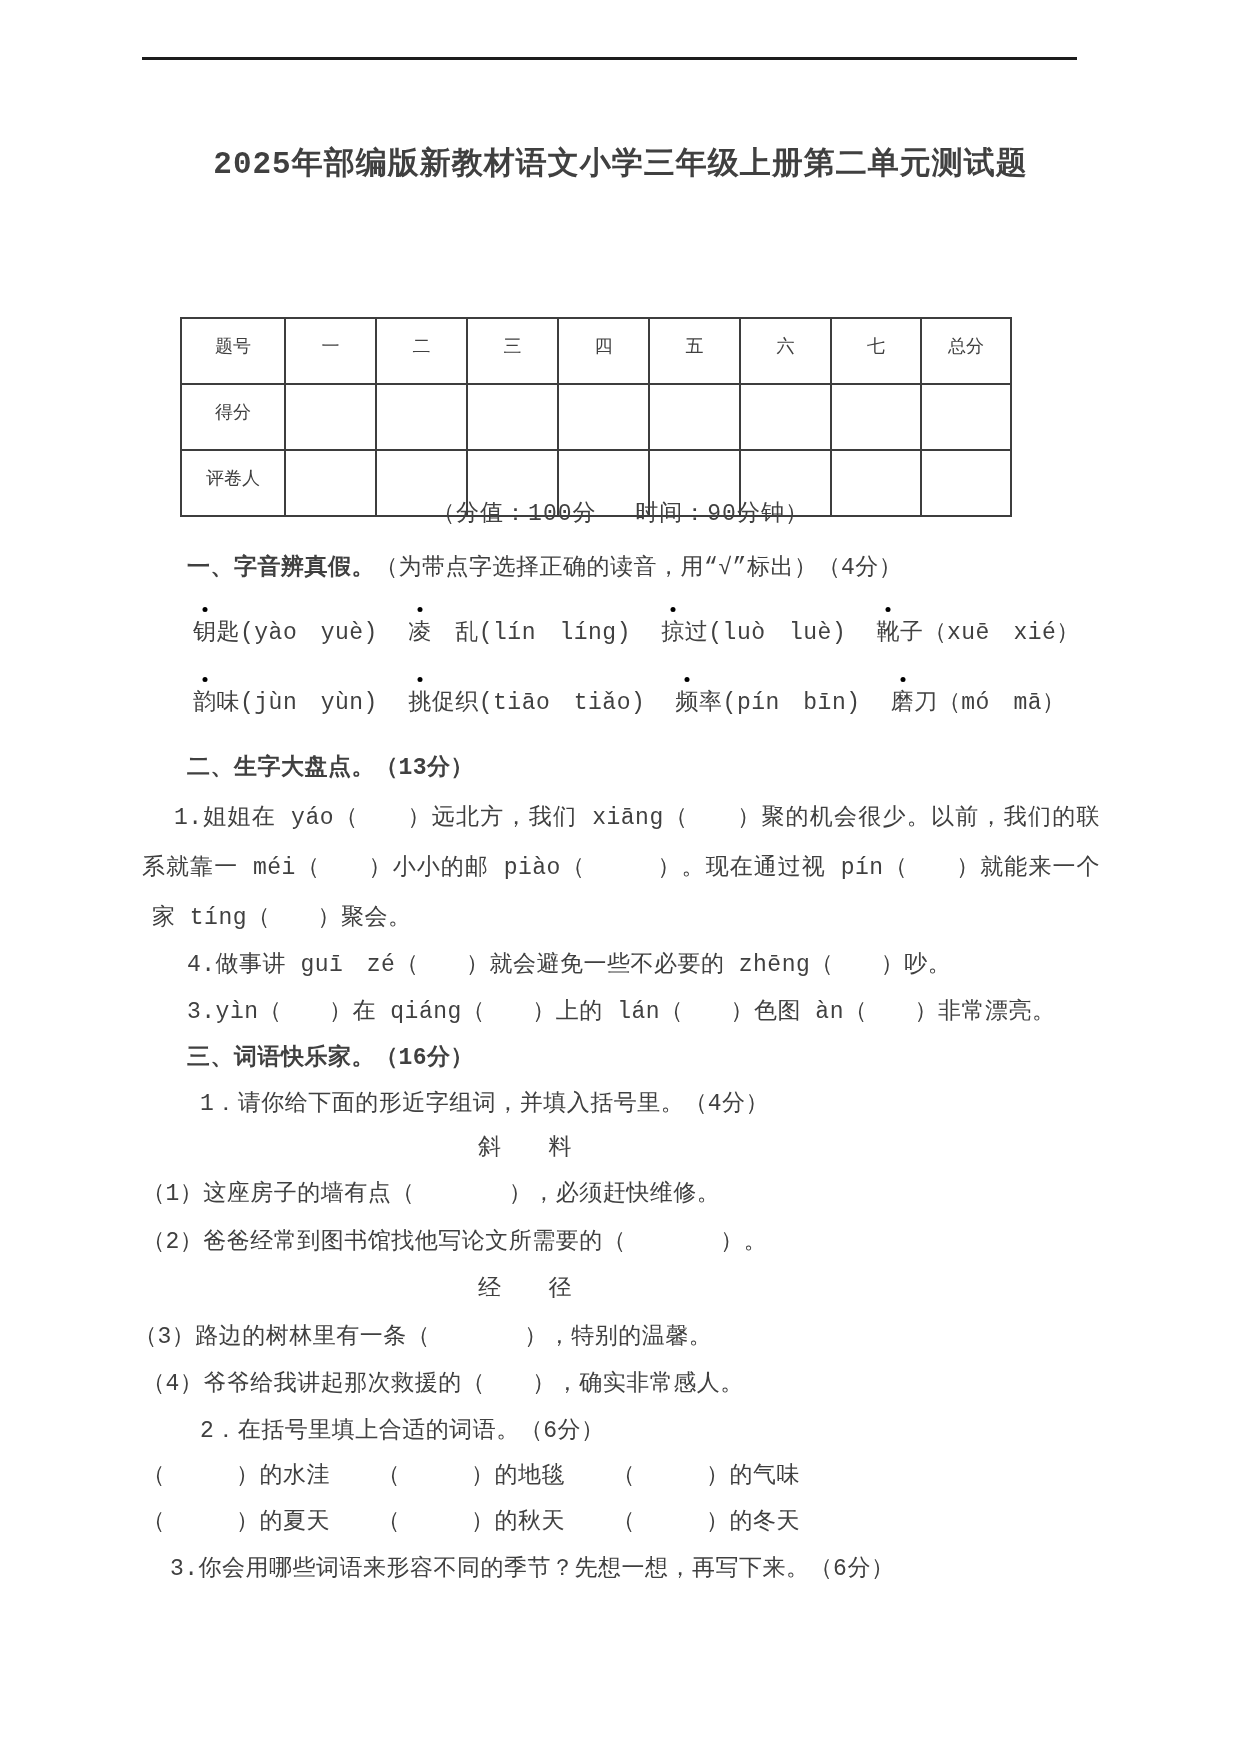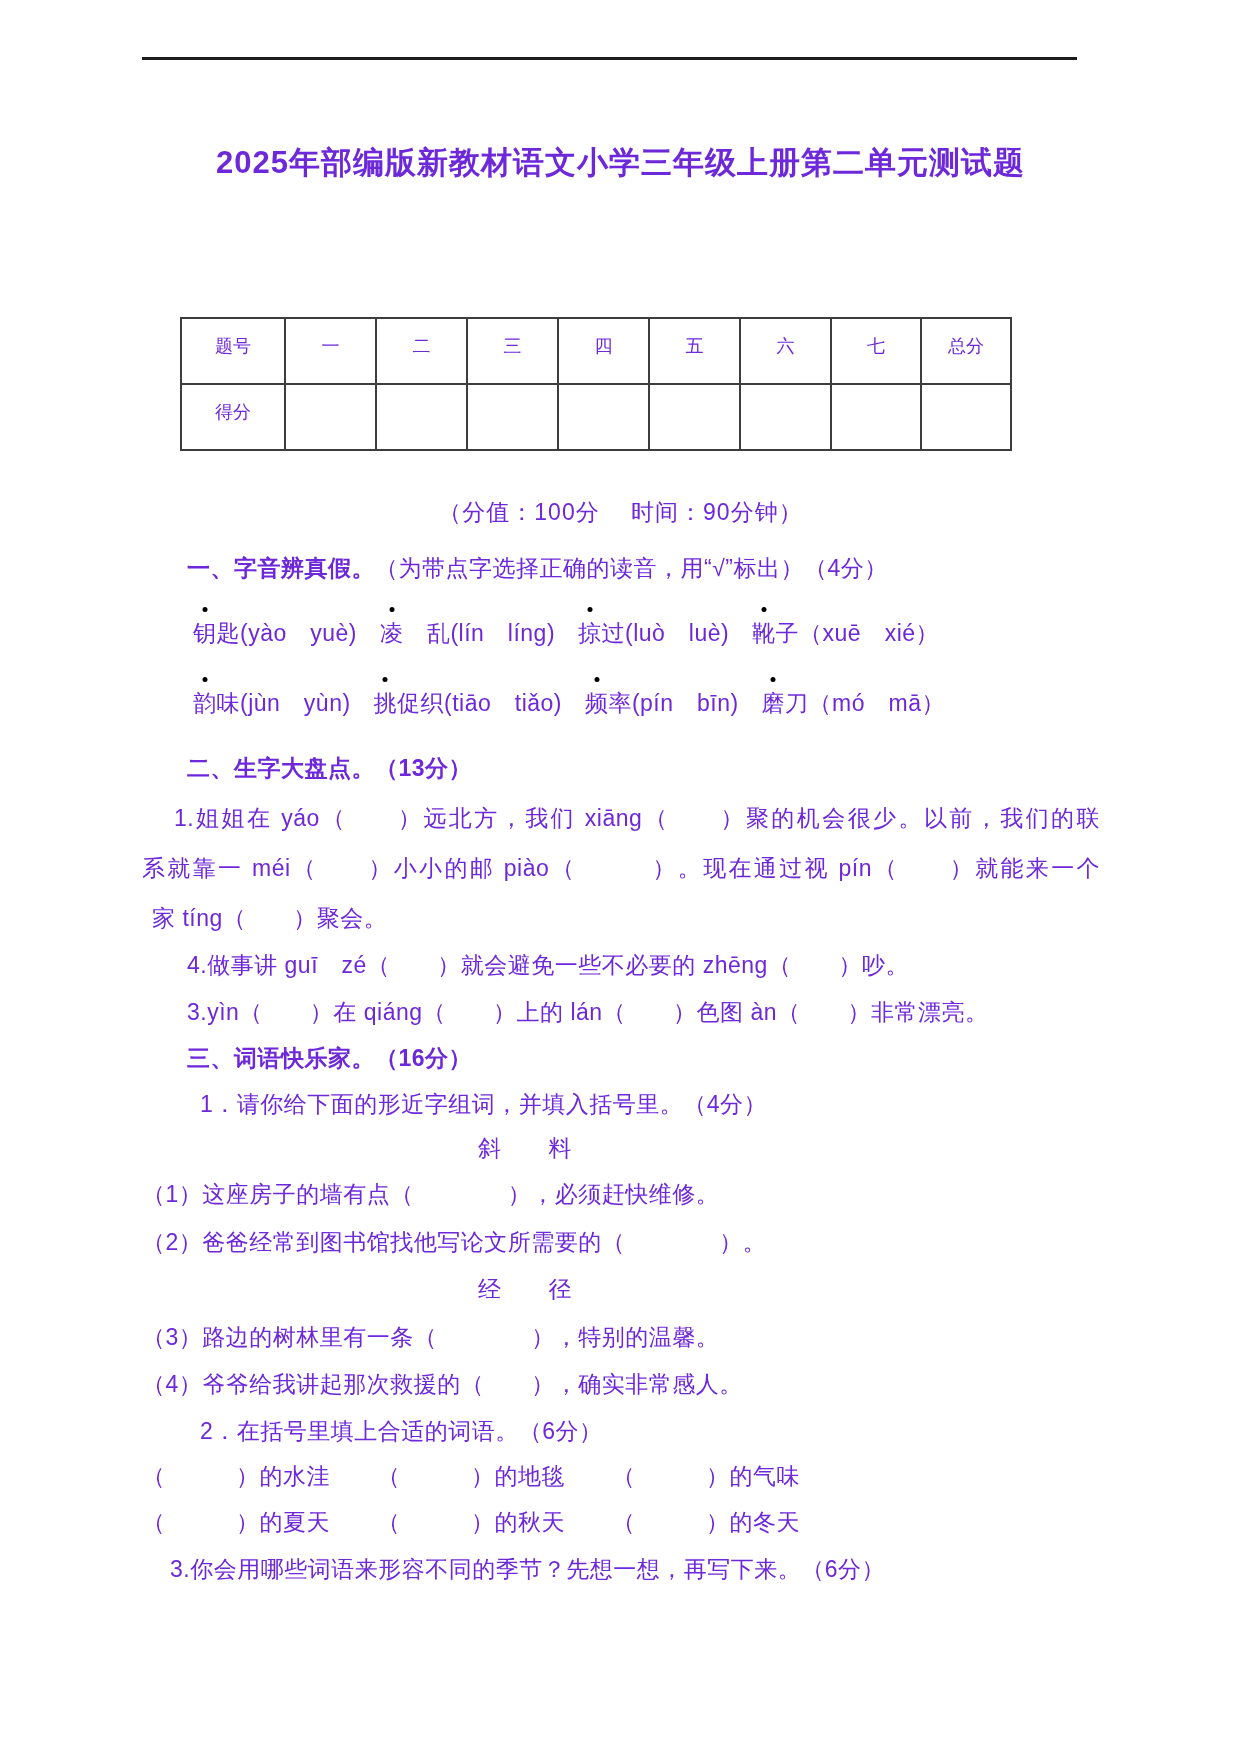--- a/index.html
+++ b/index.html
@@ -1,21 +1,21 @@
 <!DOCTYPE html>
 <html><head>
 <meta charset="utf-8">
 <style>
   html,body{margin:0;padding:0;background:#ffffff;}
   .page{
     position:relative;
     width:1241px;height:1754px;
     background:#ffffff;
-    font-family:Liberation Sans, sans-serif;
-    color:#6d28d9;
+    font-family:Liberation Mono, monospace;
+    color:#404040;
     overflow:hidden;
   }
   .toprule{
     position:absolute;left:142px;top:57px;width:935px;height:0;
     border-top:3px solid #1c1c1c;
   }
   .title{
     position:absolute;left:0;top:142px;width:1241px;
     text-align:center;font-size:31px;font-weight:bold;
     letter-spacing:1px;margin:0;
@@ -87,20 +87,31 @@
       <td>得分</td>
       <td></td>
       <td></td>
       <td></td>
       <td></td>
       <td></td>
       <td></td>
       <td></td>
       <td></td>
     </tr>
+    <tr>
+      <td>评卷人</td>
+      <td></td>
+      <td></td>
+      <td></td>
+      <td></td>
+      <td></td>
+      <td></td>
+      <td></td>
+      <td></td>
+    </tr>
   </tbody>
     </table>
 
   <div class="meta">（分值：100分　 时间：90分钟）</div>
 
   <div class="line" style="top:553px;left:187px;">
     <span class="bold">一、字音辨真假。</span><span>（为带点字选择正确的读音，用“√”标出）（4分）</span>
   </div>
 
   <div class="line" style="top:618px;left:193px;">
@@ -123,20 +134,20 @@
   <div class="line" style="top:903px;left:152px;">家 tíng（　　）聚会。</div>
   <div class="line" style="top:950px;left:187px;">4.做事讲 guī　zé（　　）就会避免一些不必要的 zhēng（　　）吵。</div>
   <div class="line" style="top:997px;left:187px;">3.yìn（　　）在 qiáng（　　）上的 lán（　　）色图 àn（　　）非常漂亮。</div>
 
   <div class="line bold" style="top:1043px;left:187px;">三、词语快乐家。（16分）</div>
   <div class="line" style="top:1089px;left:200px;">1．请你给下面的形近字组词，并填入括号里。（4分）</div>
   <div class="line" style="top:1133px;left:478px;">斜　　料</div>
   <div class="line" style="top:1179px;left:142px;">（1）这座房子的墙有点（　　　　），必须赶快维修。</div>
   <div class="line" style="top:1227px;left:142px;">（2）爸爸经常到图书馆找他写论文所需要的（　　　　）。</div>
   <div class="line" style="top:1274px;left:478px;">经　　径</div>
-  <div class="line" style="top:1322px;left:142px;">（3）路边的树林里有一条（　　　　），特别的温馨。</div>
+  <div class="line" style="top:1322px;left:134px;">（3）路边的树林里有一条（　　　　），特别的温馨。</div>
   <div class="line" style="top:1369px;left:142px;">（4）爷爷给我讲起那次救援的（　　），确实非常感人。</div>
   <div class="line" style="top:1416px;left:200px;">2．在括号里填上合适的词语。（6分）</div>
   <div class="line" style="top:1461px;left:142px;">（　　　）的水洼　　（　　　）的地毯　　（　　　）的气味</div>
   <div class="line" style="top:1507px;left:142px;">（　　　）的夏天　　（　　　）的秋天　　（　　　）的冬天</div>
   <div class="line" style="top:1554px;left:170px;">3.你会用哪些词语来形容不同的季节？先想一想，再写下来。（6分）</div>
 
 </div>
 
 </body></html>

